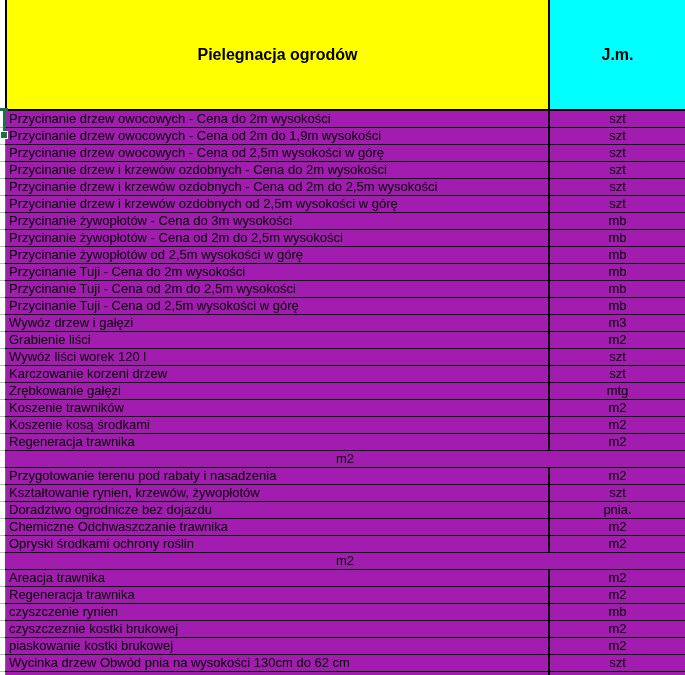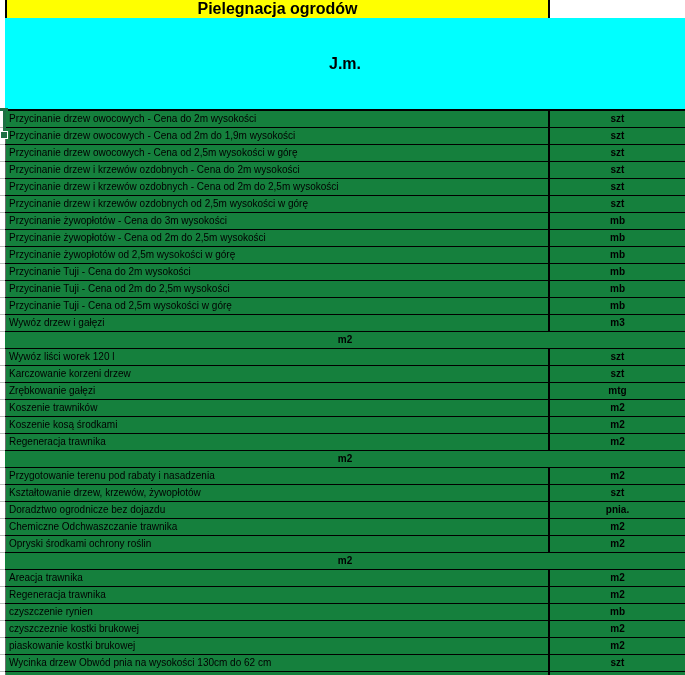--- a/index.html
+++ b/index.html
@@ -18,50 +18,50 @@
     position: absolute; left: 0; top: 111px; width: 5px; height: 561px;
     background: repeating-linear-gradient(
       to bottom,
       #ffffff 0px, #ffffff 16px,
       var(--gridline, #bdbdbd) 16px, var(--gridline, #bdbdbd) 17px);
   }
 
   .sheet { position: absolute; left: 5px; top: 0; width: 680px; }
 
   
-  .hdr { display: flex; height: 111px; box-sizing: border-box; border-bottom: 2px solid #000; flex-direction: column; }
+  .hdr { display: flex; height: 111px; box-sizing: border-box; border-bottom: 2px solid #000; }
   .title-cell {
     width: 545px; box-sizing: border-box;
     background: var(--title-bg, #ffff00);
     border-left: 2px solid #000; border-right: 2px solid #000;
     display: flex; align-items: center; justify-content: center;
     font-weight: bold; font-size: 16px;
   }
   .unit-hdr-cell {
     flex: 1;
     background: var(--unit-bg, #00ffff);
     display: flex; align-items: center; justify-content: center;
     font-weight: bold; font-size: 16px;
   }
 
   
   .row {
     display: flex; height: 17px; box-sizing: border-box;
     border-bottom: 1.5px solid var(--row-border, #000);
-    font-size: 10px; line-height: 15px;
-    background: #15803d;
+    font-size: 13px; line-height: 15px;
+    background: #a21caf;
   }
   .desc {
     width: 545px; box-sizing: border-box;
     border-left: 1px solid #6e6e6e;
     border-right: 2px solid #000;
     padding-left: 3px;
     white-space: nowrap; overflow: hidden;
   }
-  .unit { flex: 1; text-align: center; font-weight: bold; }
+  .unit { flex: 1; text-align: center; }
   .row.partial { height: 4px; border-bottom: none; }
 
   
   .sel-tick   { position: absolute; left: 0; top: 108px; width: 8px; height: 3px; background: var(--selection, #1e7145); }
   .sel-line   { position: absolute; left: 3px; top: 111px; width: 3px; height: 21px; background: var(--selection, #1e7145); }
   .sel-handle { position: absolute; left: 0; top: 131px; width: 6px; height: 6px; background: var(--selection, #1e7145); border: 1px solid #fff; }
 </style>
 </head>
 <body>
 
@@ -127,20 +127,21 @@
   </div>
         <div class="row">
     <div class="desc">Przycinanie Tuji  - Cena od 2,5m wysokości w górę</div>
     <div class="unit">mb</div>
   </div>
         <div class="row">
     <div class="desc">Wywóz drzew i gałęzi</div>
     <div class="unit">m3</div>
   </div>
         <div class="row">
+    <div class="desc">Grabienie liści</div>
     <div class="unit">m2</div>
   </div>
         <div class="row">
     <div class="desc">Wywóz liści worek 120 l</div>
     <div class="unit">szt</div>
   </div>
         <div class="row">
     <div class="desc">Karczowanie korzeni drzew</div>
     <div class="unit">szt</div>
   </div>
@@ -161,21 +162,21 @@
     <div class="unit">m2</div>
   </div>
         <div class="row">
     <div class="unit">m2</div>
   </div>
         <div class="row">
     <div class="desc">Przygotowanie terenu pod rabaty i nasadzenia</div>
     <div class="unit">m2</div>
   </div>
         <div class="row">
-    <div class="desc">Kształtowanie drzew, krzewów, żywopłotów</div>
+    <div class="desc">Kształtowanie rynien, krzewów, żywopłotów</div>
     <div class="unit">szt</div>
   </div>
         <div class="row">
     <div class="desc">Doradztwo ogrodnicze bez dojazdu</div>
     <div class="unit">pnia.</div>
   </div>
         <div class="row">
     <div class="desc">Chemiczne Odchwaszczanie trawnika</div>
     <div class="unit">m2</div>
   </div>

